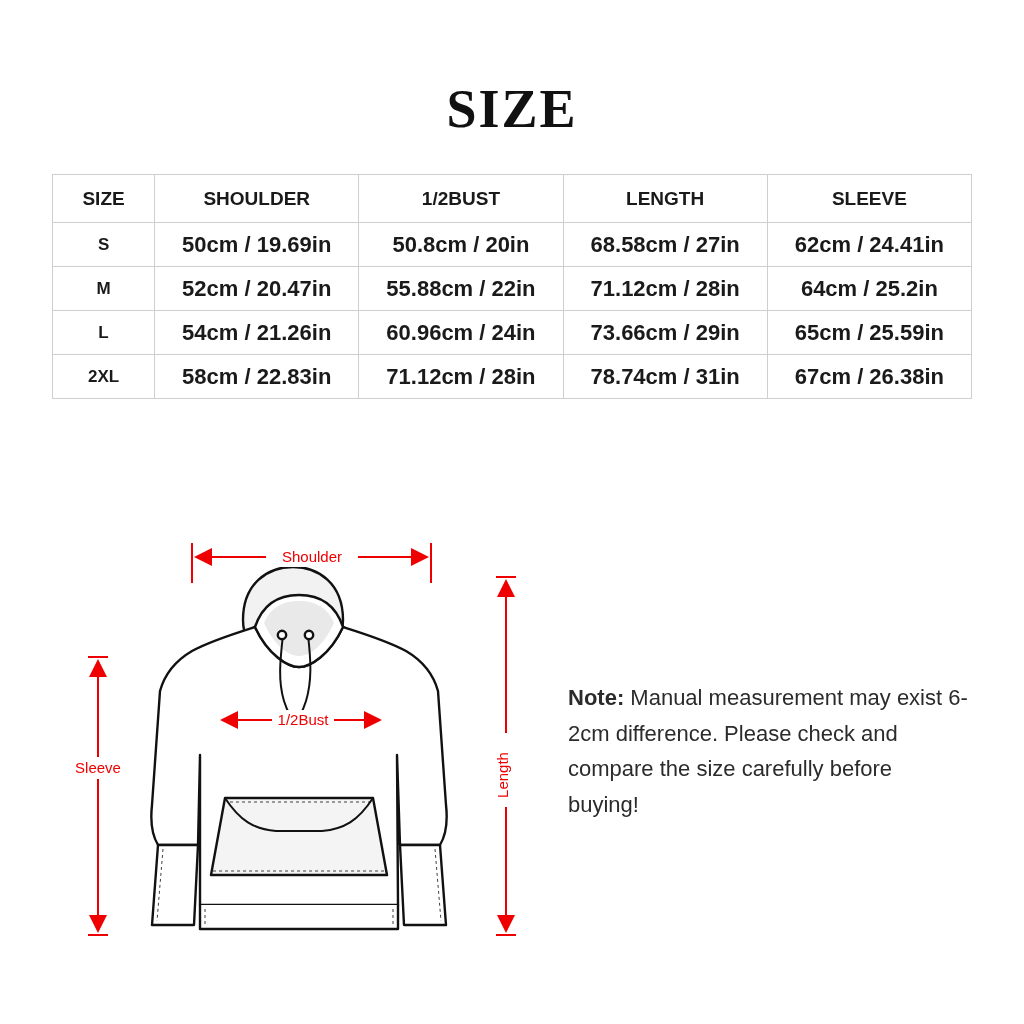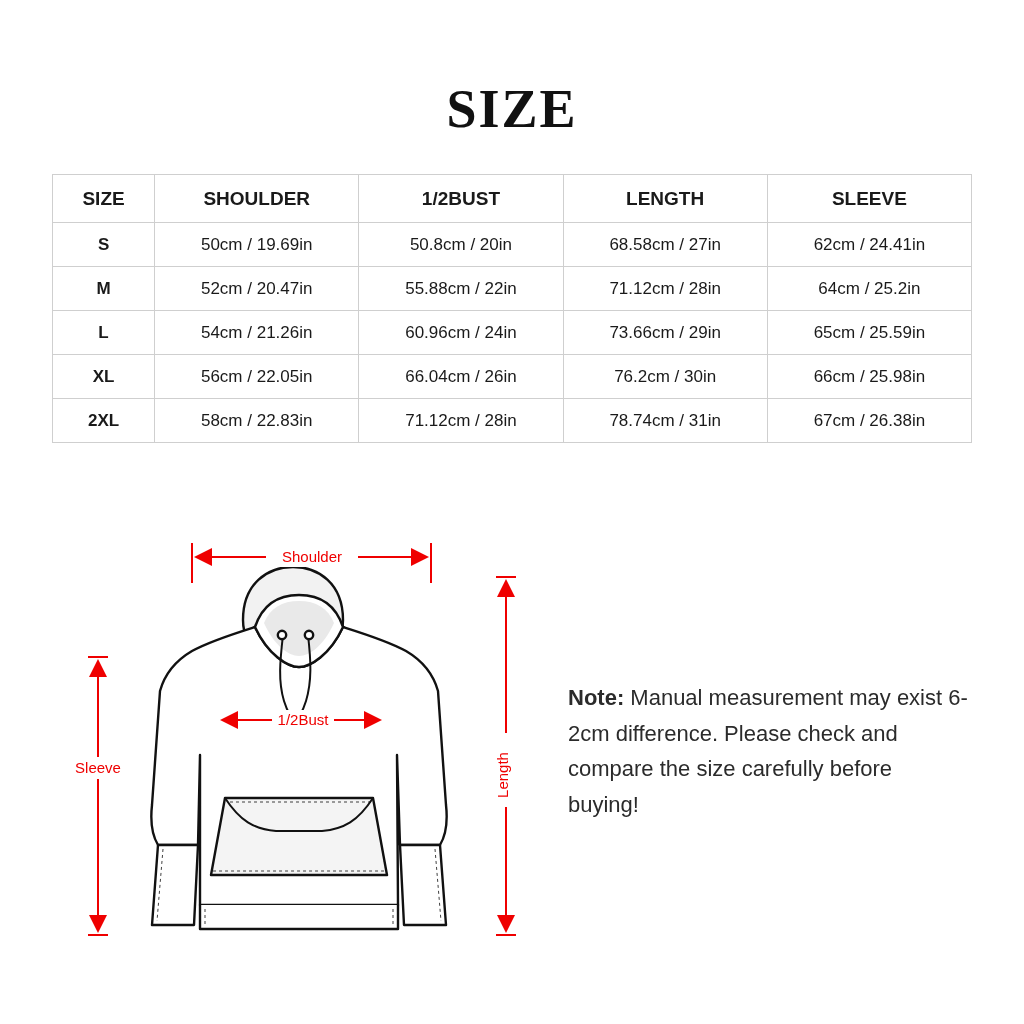--- a/index.html
+++ b/index.html
@@ -44,22 +44,22 @@
     text-align: center;
     color: #1a1a1a;
   }
   .size-table th {
     height: 45px;
     font-size: 19px;
     font-weight: 700;
   }
   .size-table td {
     height: 41px;
-    font-size: 17px;
-    font-weight: 400;
+    font-size: 22px;
+    font-weight: 700;
   }
   .size-table td.size-col {
     font-weight: 700;
     font-size: 17px;
   }
   .col-size   { width: 102px; }
   .col-other  { width: 204px; }
 
   
   .illus {
@@ -121,27 +121,20 @@
       <td>55.88cm / 22in</td>
       <td>71.12cm / 28in</td>
       <td>64cm / 25.2in</td>
     </tr>
     <tr>
       <td class="size-col">L</td>
       <td>54cm / 21.26in</td>
       <td>60.96cm / 24in</td>
       <td>73.66cm / 29in</td>
       <td>65cm / 25.59in</td>
-    </tr>
-    <tr>
-      <td class="size-col">XL</td>
-      <td>56cm / 22.05in</td>
-      <td>66.04cm / 26in</td>
-      <td>76.2cm / 30in</td>
-      <td>66cm / 25.98in</td>
     </tr>
     <tr>
       <td class="size-col">2XL</td>
       <td>58cm / 22.83in</td>
       <td>71.12cm / 28in</td>
       <td>78.74cm / 31in</td>
       <td>67cm / 26.38in</td>
     </tr>
   </tbody>
 </table>

